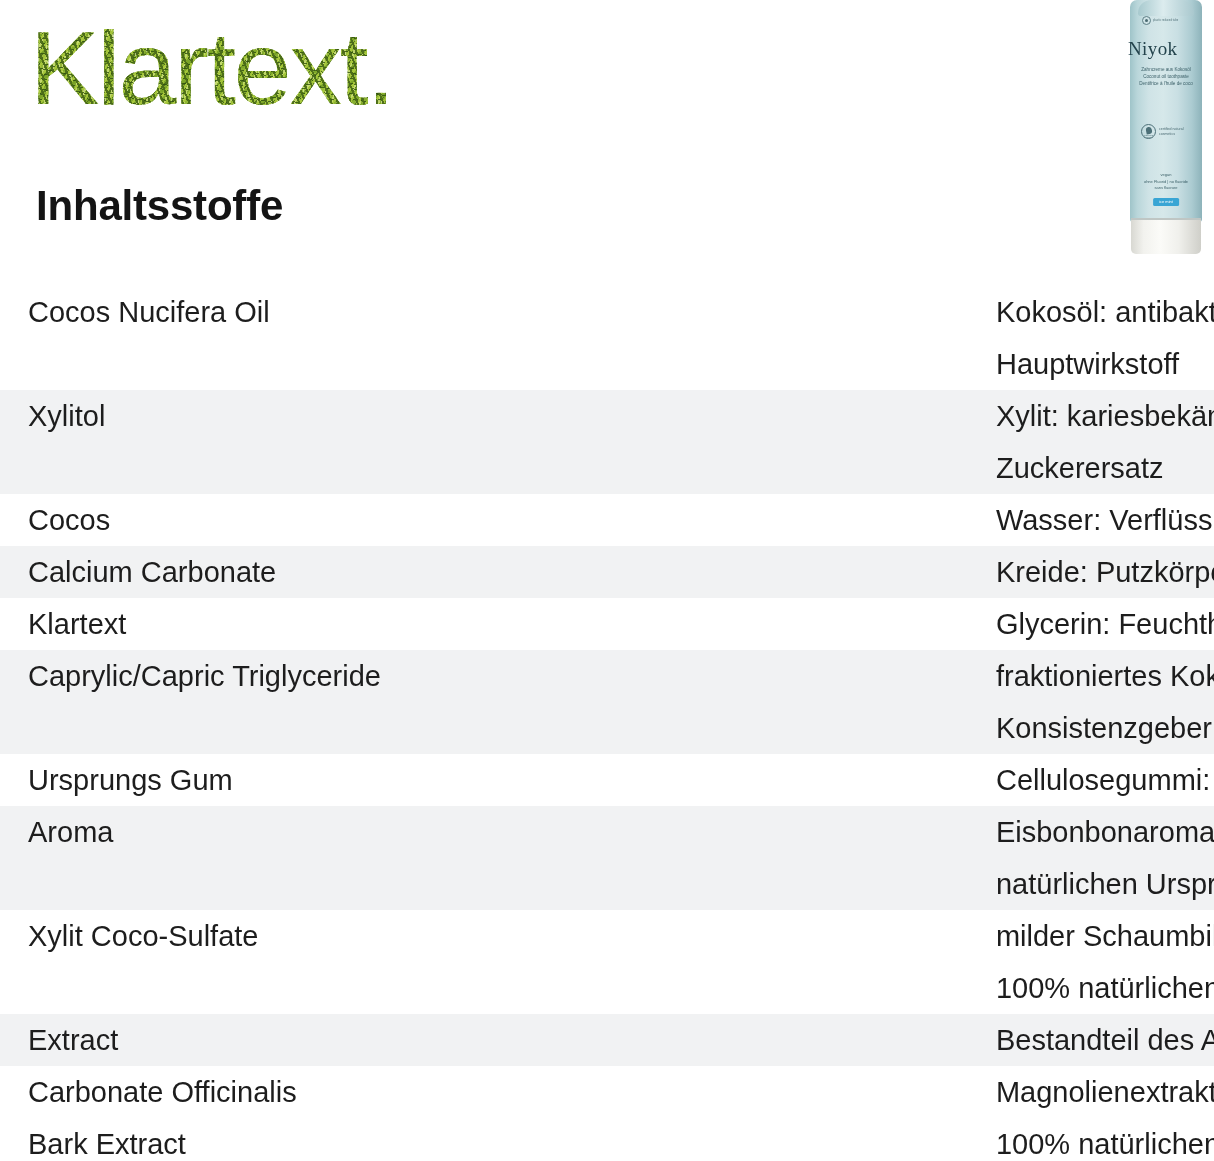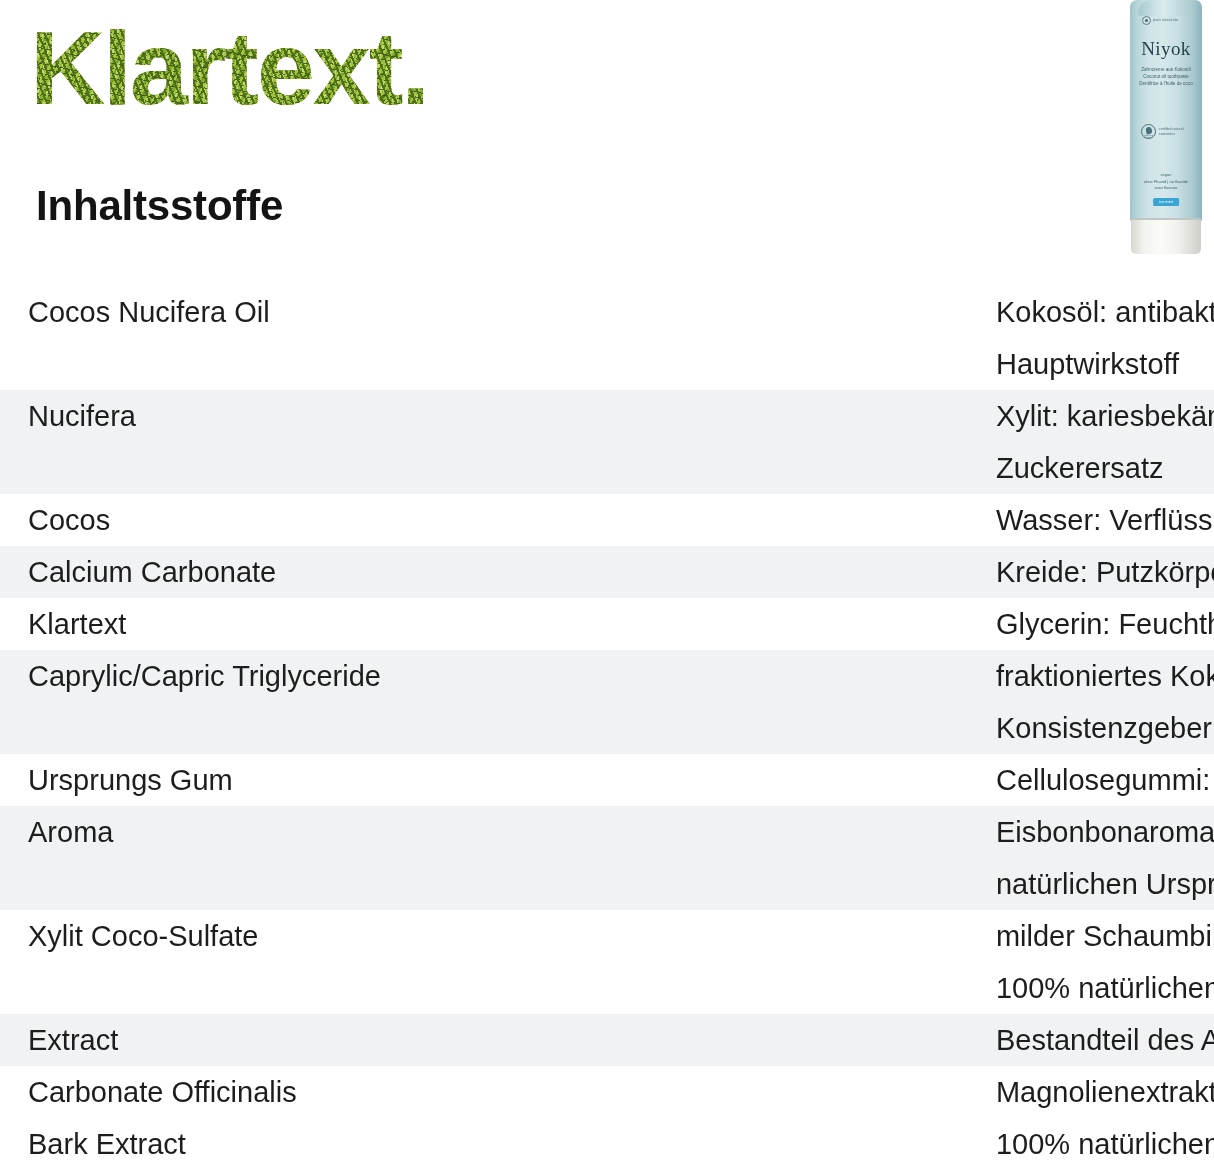--- a/index.html
+++ b/index.html
@@ -18,21 +18,21 @@
 
   
   .logo-wrap {
     position: absolute;
     left: 30px;
     top: 8px;
     height: 120px;
   }
   .logo-text {
     font-size: 104px;
-    font-weight: bold;
+    font-weight: normal;
     letter-spacing: -2px;
     line-height: 120px;
     margin: 0;
     
     background-color: #8fb733;
     background-image:
       repeating-linear-gradient(68deg,  rgba(74,107,24,.95) 0 2px, rgba(74,107,24,0) 2px 6px),
       repeating-linear-gradient(-57deg, rgba(168,200,60,.95) 0 2px, rgba(168,200,60,0) 2px 7px),
       repeating-linear-gradient(12deg,  rgba(45,78,14,.8) 0 1px,  rgba(45,78,14,0) 1px 5px),
       repeating-linear-gradient(104deg, rgba(205,224,120,.85) 0 2px, rgba(205,224,120,0) 2px 9px),
@@ -130,21 +130,21 @@
     width: 3px; height: 3px;
     border-radius: 50%;
     background: #4a6a72;
   }
   .tube-seal-top span { white-space: nowrap; letter-spacing: .1px; }
 
   .tube-brand {
     position: absolute;
     left: 0; right: 0;
     top: 38px;
-    text-align: center;
+    text-align: left;
     font-family: "Liberation Serif", serif;
     font-size: 19px;
     color: #23434c;
     letter-spacing: .4px;
   }
   .tube-desc {
     position: absolute;
     left: 3px; right: 3px;
     top: 66px;
     text-align: center;
@@ -304,21 +304,21 @@
         <td class="col-inci">
           <span class="cell-line">Cocos Nucifera Oil</span>
         </td>
         <td class="col-desc">
           <span class="cell-line">Kokosöl: antibakterieller</span>
           <span class="cell-line">Hauptwirkstoff</span>
         </td>
       </tr>
       <tr class="row-shaded">
         <td class="col-inci">
-          <span class="cell-line">Nucifera</span>
+          <span class="cell-line">Xylitol</span>
         </td>
         <td class="col-desc">
           <span class="cell-line">Xylit: kariesbekämpfender</span>
           <span class="cell-line">Zuckerersatz</span>
         </td>
       </tr>
       <tr class="row-plain">
         <td class="col-inci">
           <span class="cell-line">Cocos</span>
         </td>

